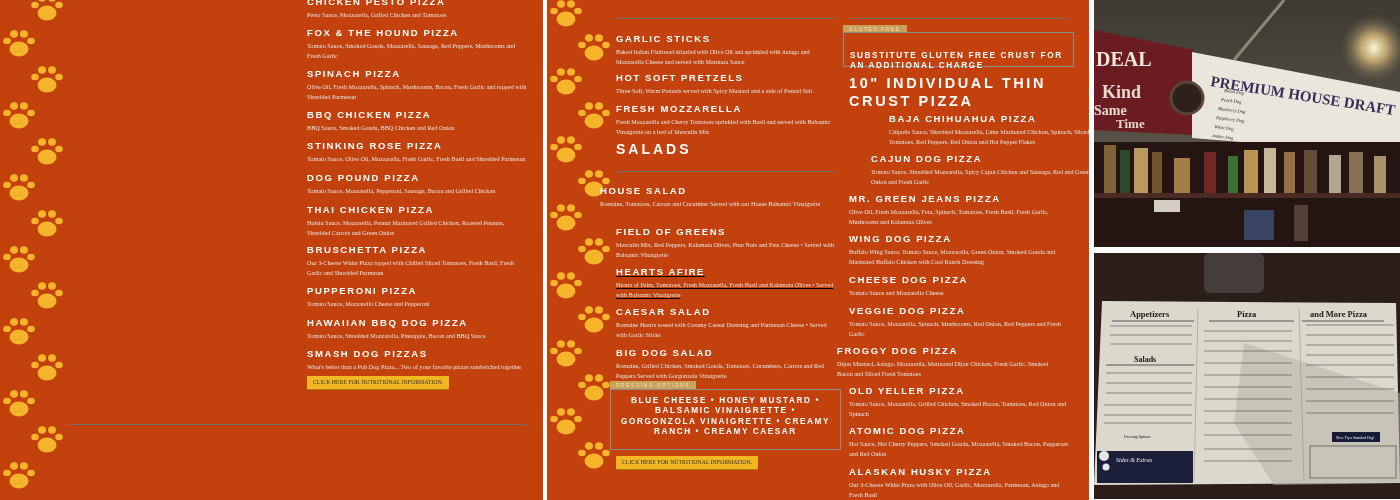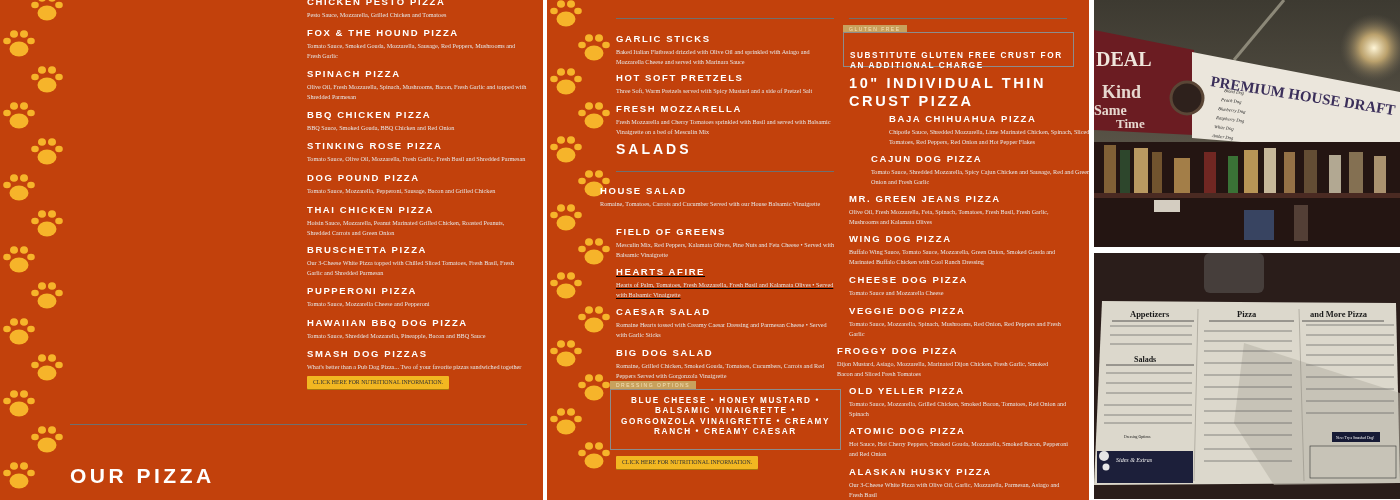--- a/index.html
+++ b/index.html
@@ -251,21 +251,20 @@
       <div class="item" style="left: 307px; top: 348px;">
         <div class="item-title">Smash Dog Pizzas</div>
         <div class="item-desc">What's better than a Pub Dog Pizza... Two of your favorite pizzas sandwiched together</div>
       </div>
     </div>
 
   <div class="nutri-btn" style="left:307px; top:376px;">CLICK HERE FOR NUTRITIONAL INFORMATION.</div>
 
   <div class="rule" style="left:70px; top:424px; width:457px;"></div>
 
-  <div class="section-title" style="left:70px; top:464px; font-size:21px; letter-spacing:3.5px;">OUR PIZZA</div>
 </div>
 
 <div class="panel" id="panel-2">
   <div id="paws-2">
       <div class="paw" style="left: 2px; top: -2px;">
         <svg viewBox="0 0 34 30">
           <g fill="#f6b42a">
             <ellipse cx="17" cy="21" rx="9.5" ry="7.5"></ellipse>
             <ellipse cx="5" cy="13" rx="3.8" ry="3.3"></ellipse>
             <ellipse cx="12" cy="6" rx="4" ry="3.8"></ellipse>

